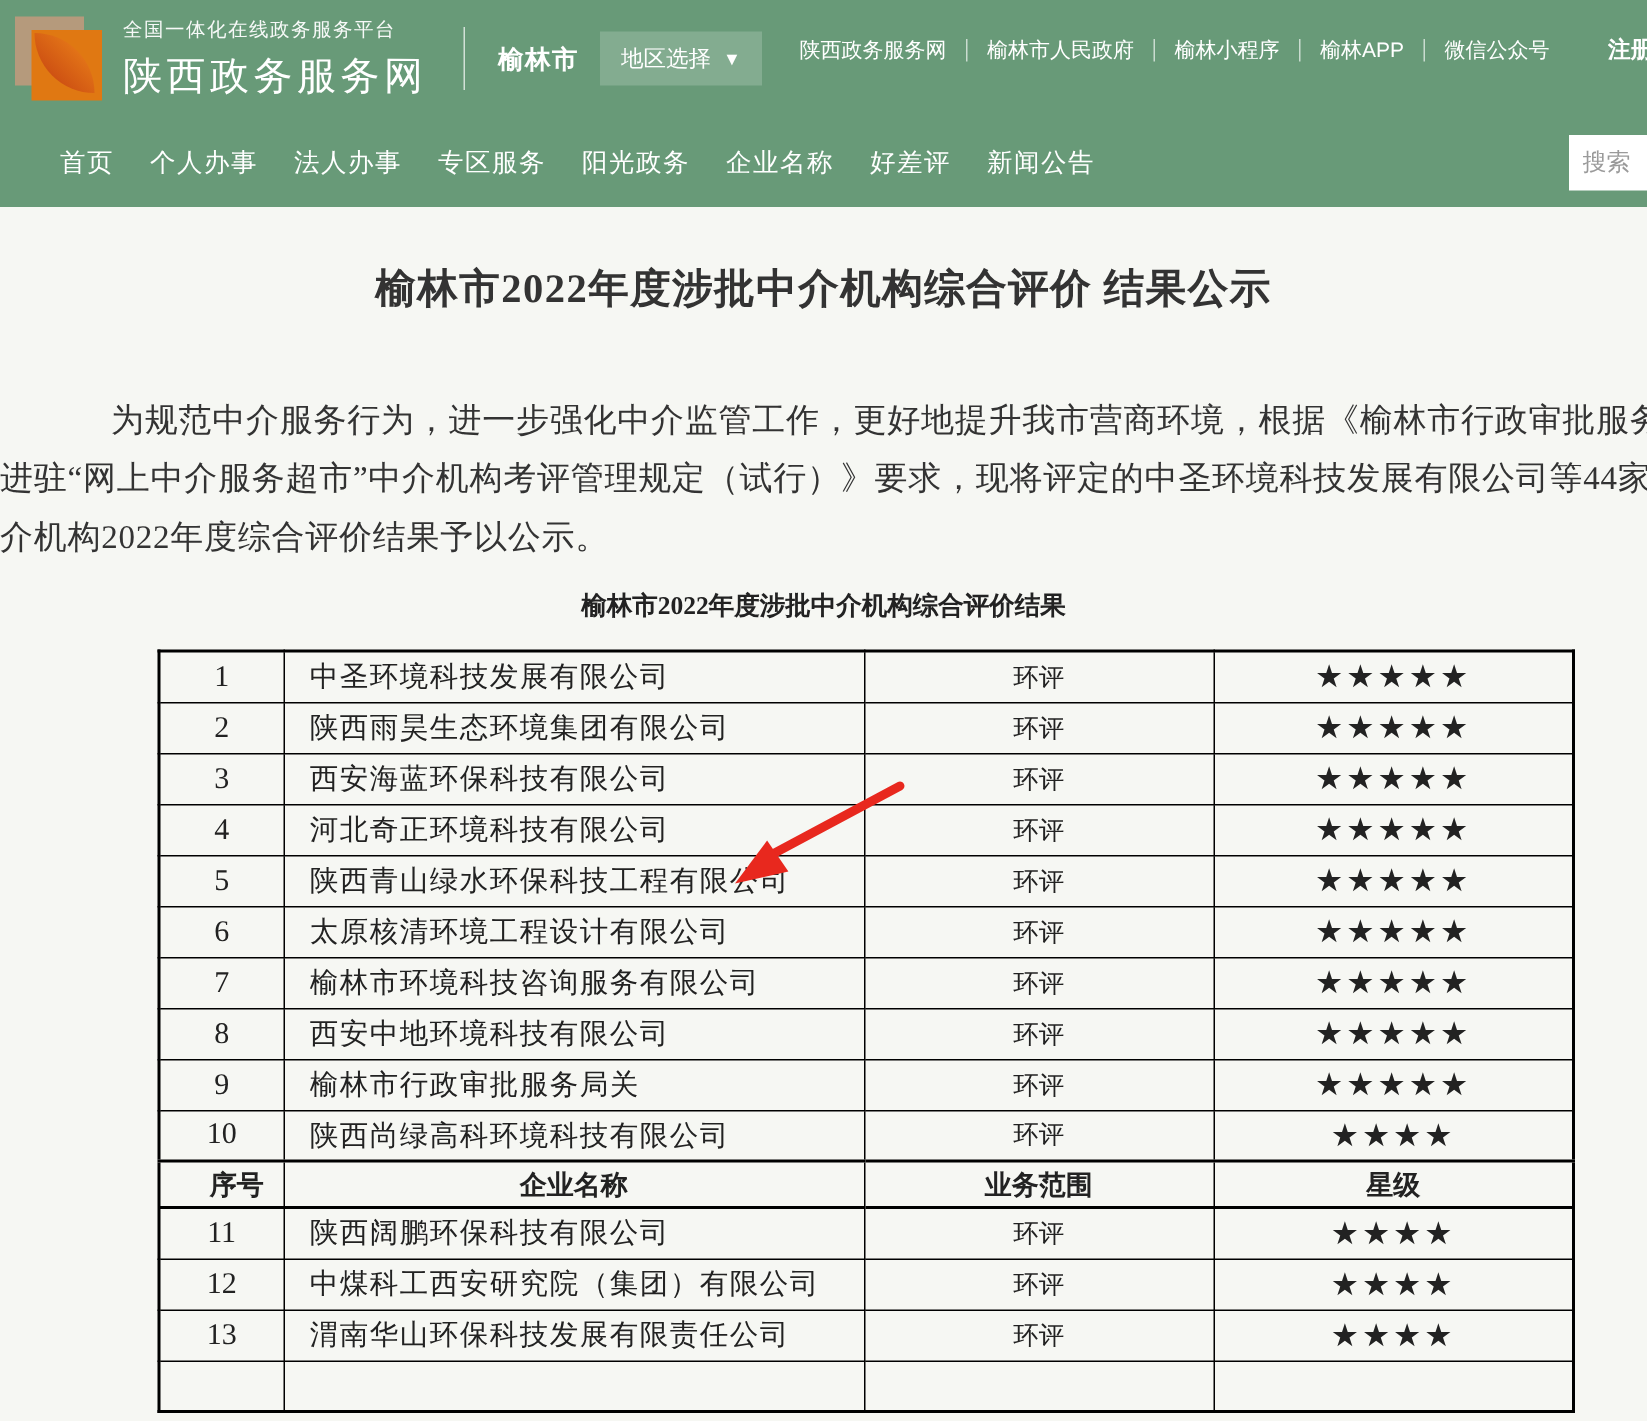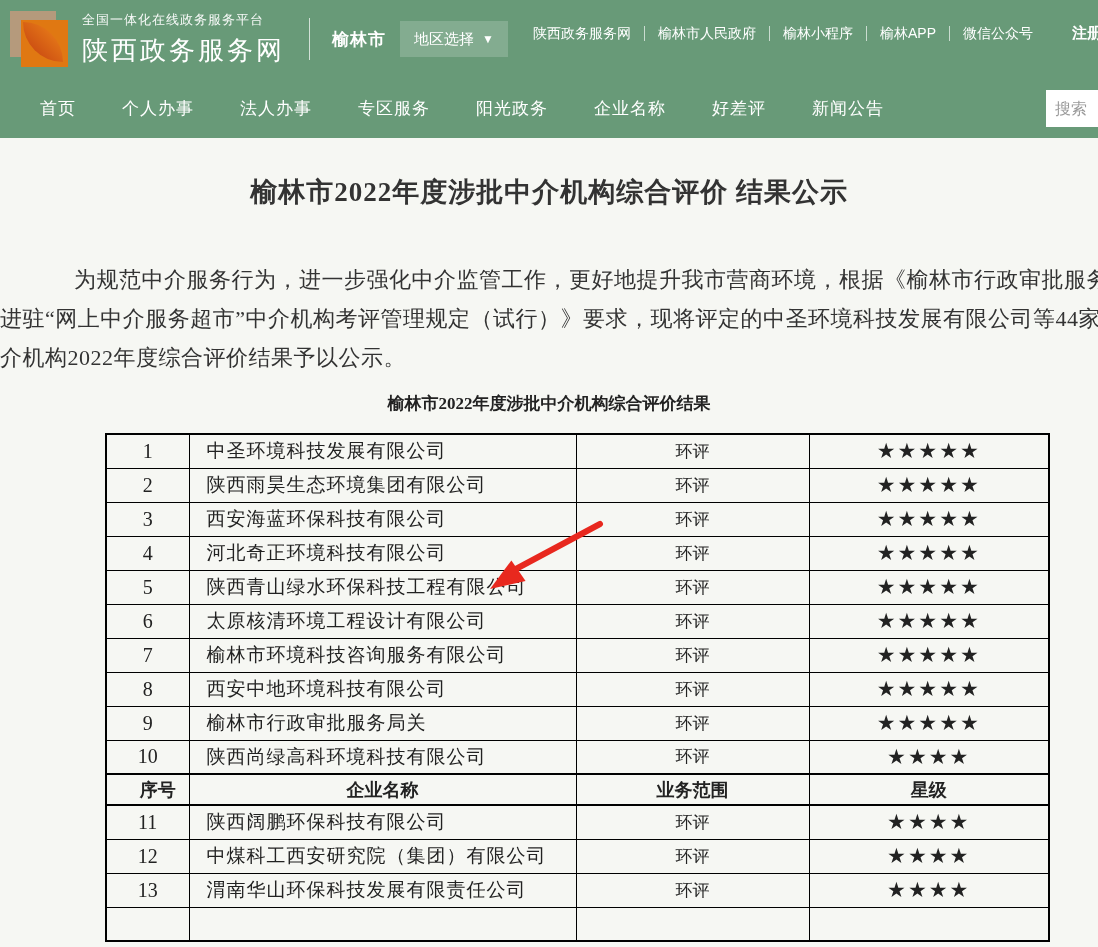--- a/index.html
+++ b/index.html
@@ -24,21 +24,21 @@
                 height:36px; padding:0 14px; display:flex; align-items:center; gap:8px; cursor:pointer; }
   .caret { font-size:12px; line-height:1; }
   .top-links { position:absolute; right:0; top:24px; display:flex; align-items:center;
                color:#fff; font-size:14px; white-space:nowrap; }
   .top-links .tlink { padding:0 13px; cursor:pointer; }
   .top-links .sep { width:1px; height:15px; background:rgba(255,255,255,.65); }
   .register { margin-left:26px; font-size:15px; font-weight:bold; width:26px; overflow:hidden; cursor:pointer; }
 
   
   .navbar { height:60px; background:#689a78; display:flex; align-items:center; position:relative; }
-  .nav-item { color:#fff; font-size:17px; margin-left:46px; letter-spacing:1px; cursor:pointer; white-space:nowrap; }
+  .nav-item { color:#fff; font-size:17px; margin-left:24px; letter-spacing:1px; cursor:pointer; white-space:nowrap; }
   .nav-item:first-child { margin-left:40px; }
   .search-box { position:absolute; right:-40px; top:12px; width:92px; height:37px; background:#fff;
                 border:none; outline:none; font-size:16px; color:#9a9a9a; padding-left:9px;
                 font-family:"Liberation Sans",sans-serif; }
   .search-box::placeholder { color:#9a9a9a; }
 
   
   .content { padding-top:36px; font-family:"Liberation Serif", serif; color:#333; }
   .article-title { text-align:center; font-size:27px; font-weight:bold; letter-spacing:1px; color:#333; }
   .paragraph { margin-top:50px; }

